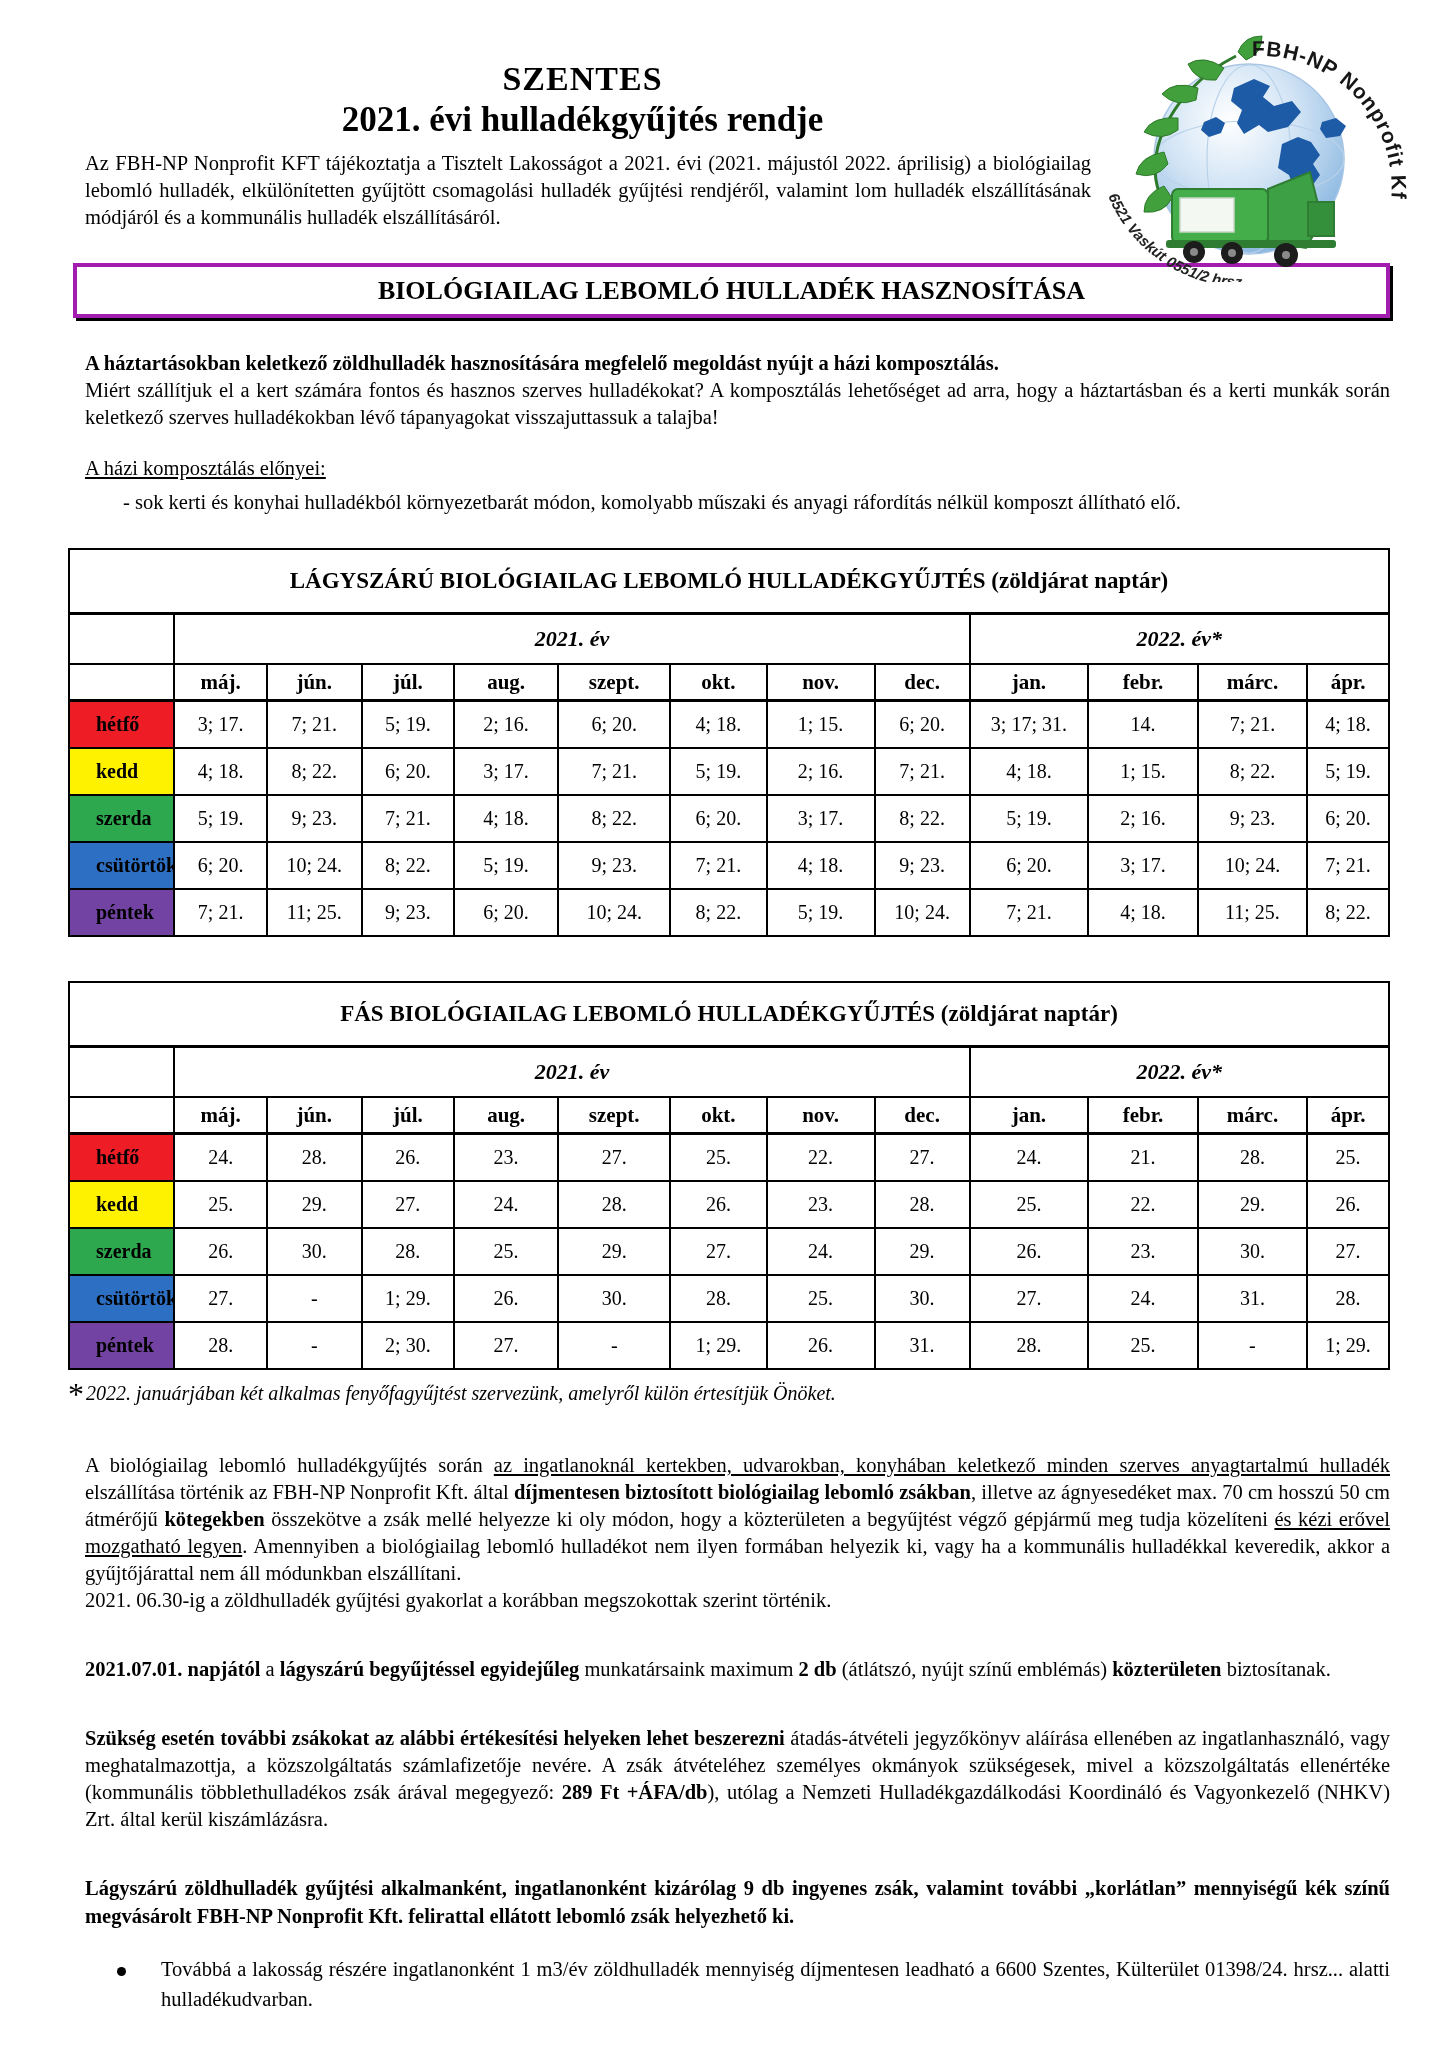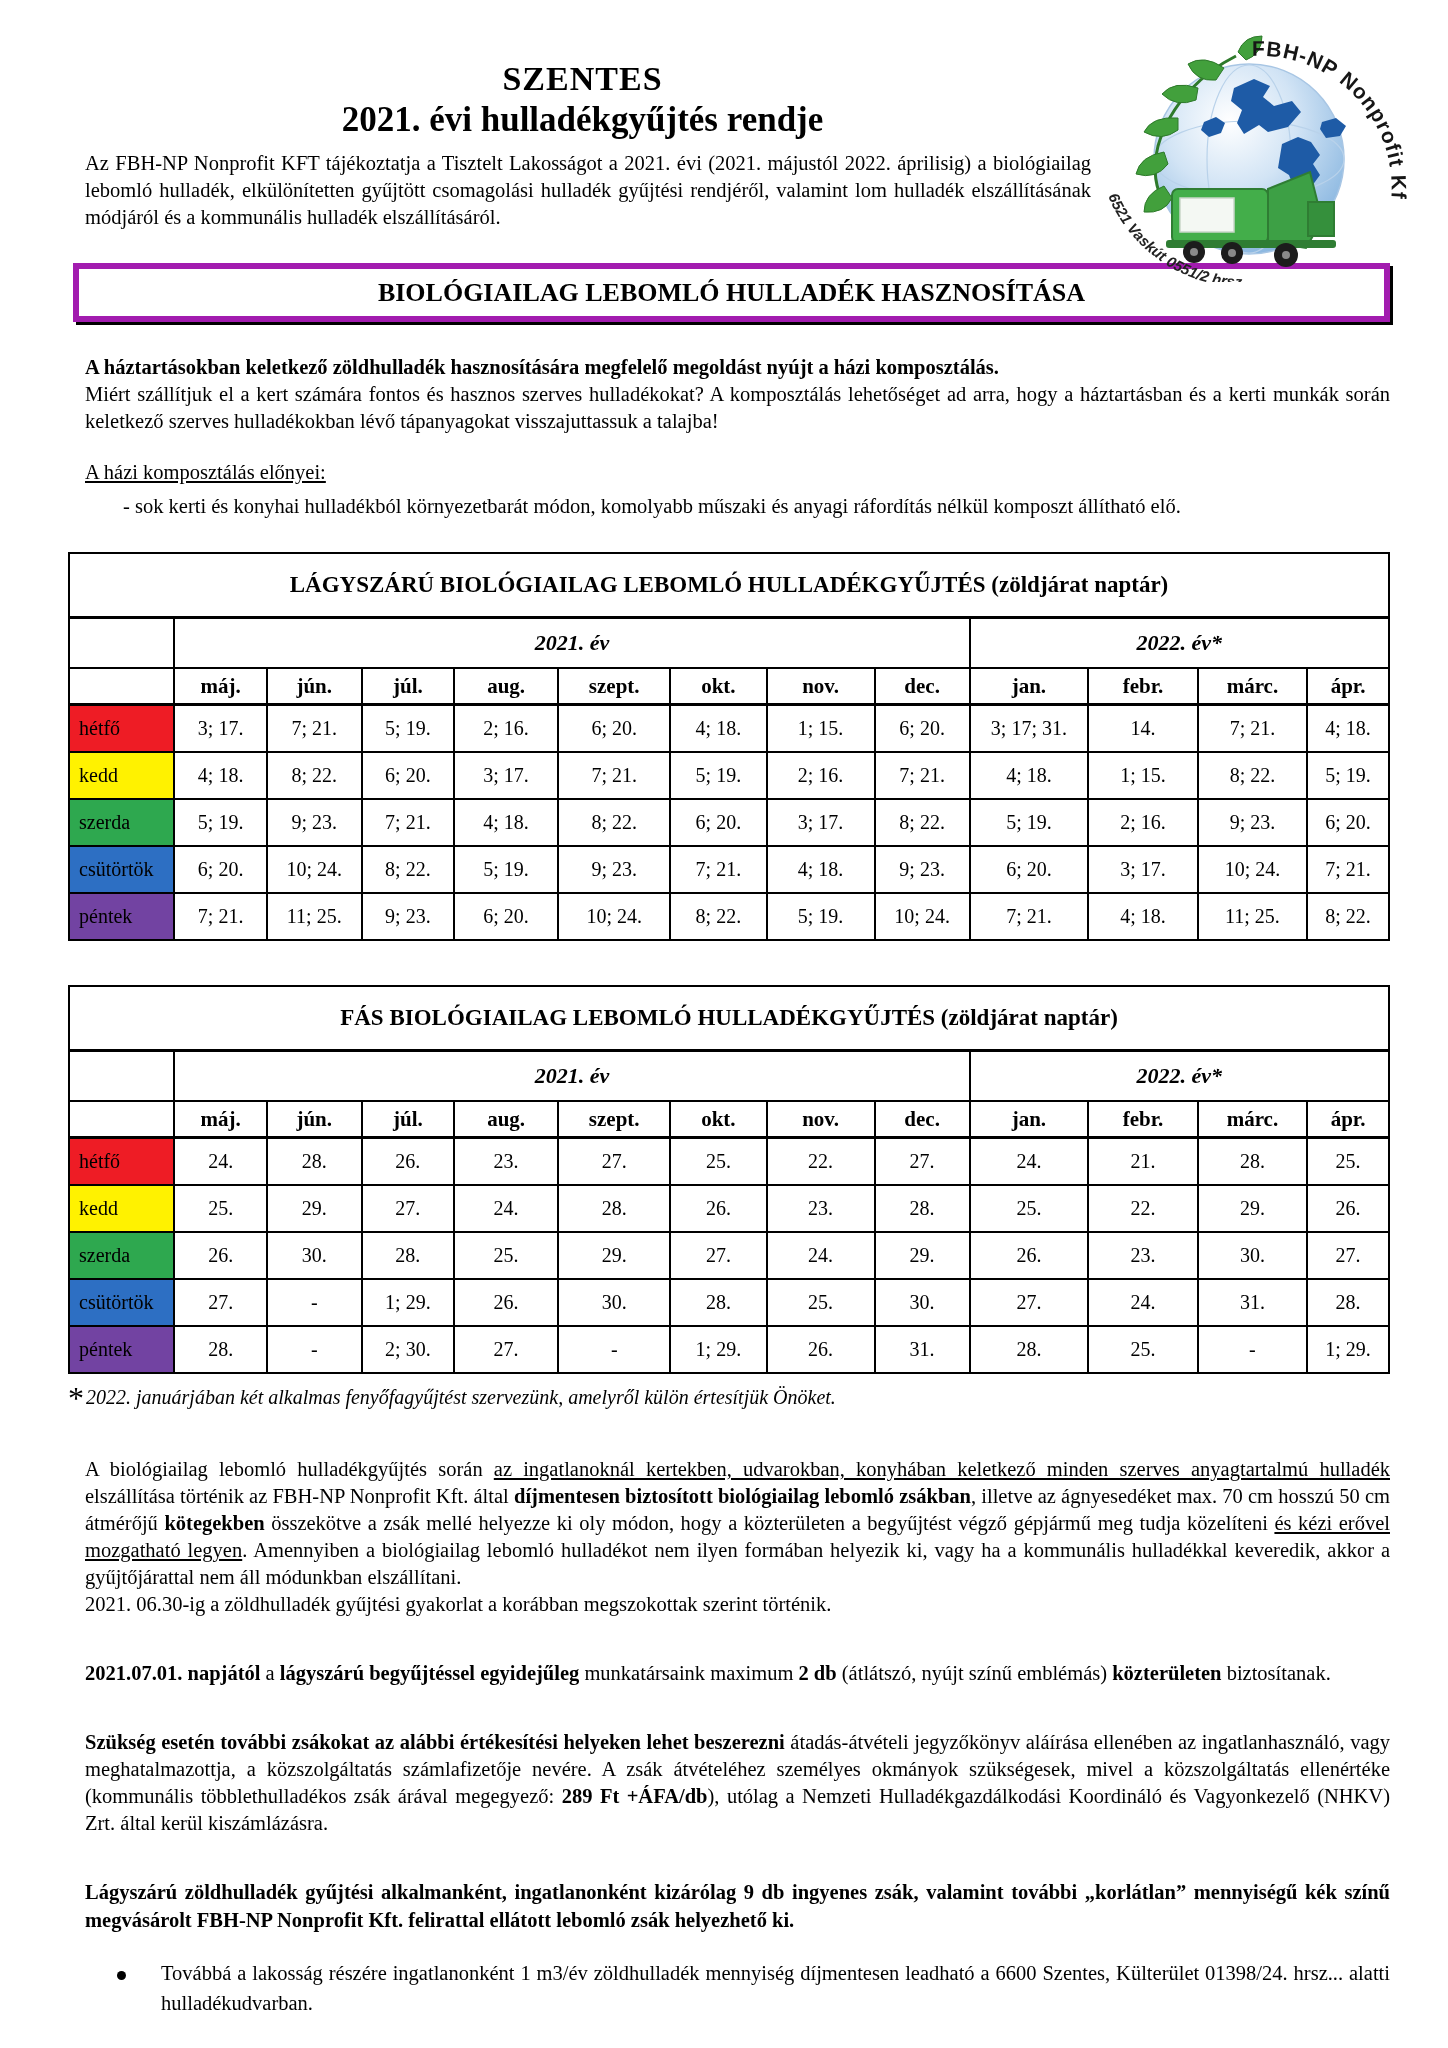--- a/index.html
+++ b/index.html
@@ -14,21 +14,21 @@
   
   .titles { text-align: center; margin-right: 310px; margin-top: 12px; }
   .title1 { font-size: 34px; font-weight: bold; letter-spacing: 1px; }
   .title2 { font-size: 35px; font-weight: bold; margin-top: 2px; }
   .logo-wrap { position: absolute; top: 26px; left: 1086px; width: 348px; height: 256px; }
 
   .intro { width: 1006px; margin-top: 10px; font-size: 20.5px; line-height: 1.32; text-align: justify; }
 
   .section-box {
     margin-top: 32px; margin-left: -12px; width: calc(100% + 12px);
-    border: 6px solid #a21caf; box-shadow: 3px 3px 0 #000;
+    border: 4px solid #a21caf; box-shadow: 3px 3px 0 #000;
     text-align: center; font-weight: bold; font-size: 26px;
     padding: 9px 0 8px;
   }
 
   .bold-line { margin-top: 34px; font-size: 20.5px; font-weight: bold; }
   .para { font-size: 20.5px; line-height: 1.32; text-align: justify; }
   .tight { margin-top: 2px; }
   .underline-heading { margin-top: 26px; font-size: 20.5px; text-decoration: underline; }
   .adv-list { margin-top: 8px; }
   .adv-item { font-size: 20.5px; line-height: 1.45; padding-left: 38px; }
@@ -41,21 +41,21 @@
   }
   table.cal.second { margin-top: 44px; }
   table.cal td {
     border: 2px solid #000; text-align: center; vertical-align: middle;
     font-size: 20px; overflow: hidden; white-space: nowrap;
   }
   tr.t-title td { font-weight: bold; font-size: 23px; height: 65px; border-bottom: 3px solid #000; }
   tr.t-year td  { font-weight: bold; font-size: 22px; height: 50px; font-style: italic; }
   tr.t-months td{ font-weight: bold; font-size: 21px; height: 37px; border-bottom: 3px solid #000; }
   tr.t-data td  { height: 47px; }
-  td.day-cell   { font-weight: normal; text-align: left !important; padding-left: 9px; }
+  td.day-cell   { font-weight: bold; text-align: left !important; padding-left: 26px; }
 
   
   .footnote { margin-top: 8px; margin-left: -17px; display: flex; align-items: flex-start; }
   .footnote .star { font-size: 32px; line-height: 1; margin-right: 2px; }
   .footnote .fn { font-size: 20px; font-style: italic; padding-top: 4px; }
 
   
   .p-block { margin-top: 42px; font-family: Liberation Serif, serif; }
   .p-follow { margin-top: 0; }
   .b { font-weight: bold; }

